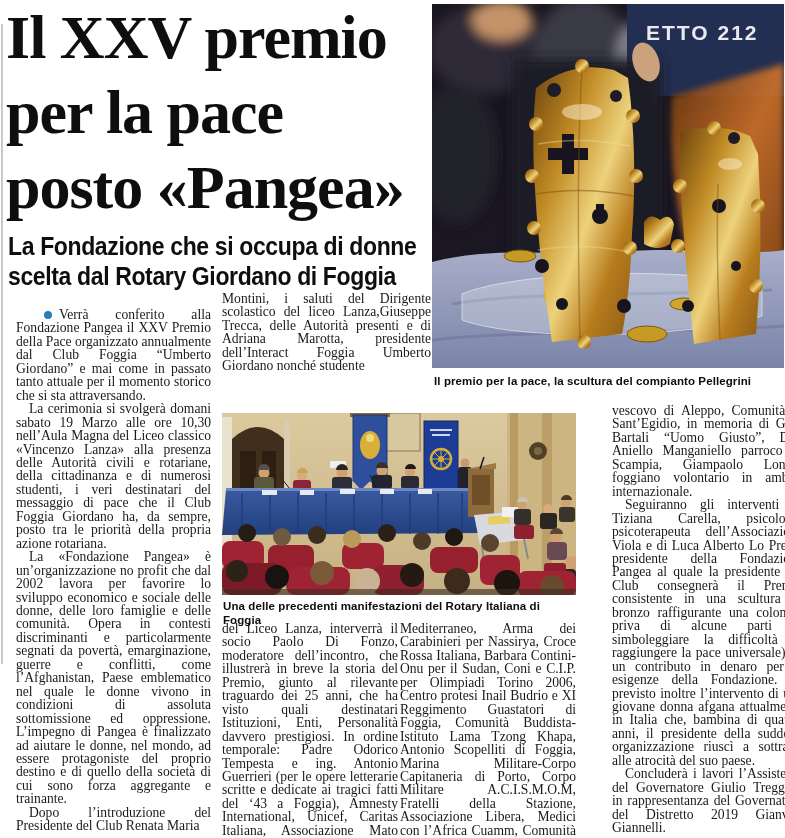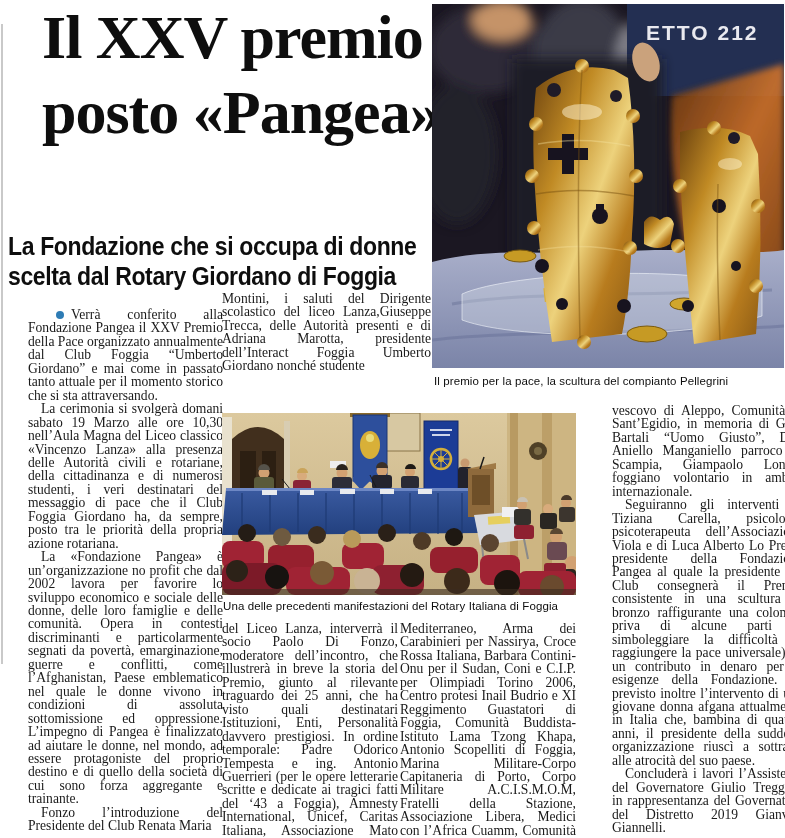--- a/index.html
+++ b/index.html
@@ -3,59 +3,60 @@
 <meta charset="utf-8">
 <style>
   html,body{margin:0;padding:0;background:#ffffff;}
   .page{position:relative;width:785px;height:838px;background:#ffffff;overflow:hidden;
         font-family:"Liberation Serif", serif;color:#1c1c1c;}
   .scan-edge{position:absolute;left:1px;top:24px;width:2px;height:640px;background:#c9c9c9;}
 
   
   .headline{position:absolute;left:6px;top:0px;width:430px;
             font-family:"Liberation Serif", serif;font-weight:700;color:#0e0e0e;
-            font-size:62px;line-height:75px;letter-spacing:-1px;margin-left:36px;}
+            font-size:62px;line-height:75px;letter-spacing:-1px;}
   .subhead{position:absolute;left:8px;top:231px;width:470px;
            font-family:"Liberation Sans", sans-serif;font-weight:700;color:#0e0e0e;
            font-size:25px;line-height:30px;letter-spacing:-0.4px;
            transform:scaleX(0.92);transform-origin:0 0;}
 
   
   .col{position:absolute;text-align:justify;font-size:13.6px;line-height:13.45px;color:#191919;}
   .col p{margin:0;text-indent:13px;}
   .col p.cont{text-indent:0;}
   .col p.first{text-indent:0;}
   .bullet{display:inline-block;width:8px;height:8px;border-radius:50%;
           background:#2e7cb5;margin-left:28px;margin-right:7px;}
-  .col1{left:28px;top:308px;width:195px;height:530px;}
+  .col1{left:16px;top:308px;width:195px;height:530px;}
   .col2top{left:222px;top:292px;width:209px;height:102px;}
   .col2bot{left:222px;top:622px;width:176px;height:216px;}
   .col3bot{left:400px;top:622px;width:176px;height:216px;}
   .col4{left:612px;top:404px;width:191px;height:434px;}
 
   
-  .caption{position:absolute;font-family:"Liberation Sans", sans-serif;font-weight:400;
+  .caption{position:absolute;font-family:"Liberation Sans", sans-serif;font-weight:700;
            font-size:11.5px;line-height:14px;color:#0d0d0d;letter-spacing:0.1px;}
   .caption-top{left:434px;top:374px;width:350px;}
   .caption-mid{left:223px;top:599px;width:352px;}
 
   
   .photo{position:absolute;overflow:hidden;}
   .photo-top{left:432px;top:4px;width:352px;height:364px;background:#737373;}
   .photo-mid{left:222px;top:413px;width:354px;height:182px;background:#d8c79d;}
   .photo svg{display:block;}
 </style>
 </head>
 <body>
 
 <div class="page">
   <div class="scan-edge"></div>
 
   <div class="headline">
     <div>Il XXV premio</div>
+    <div>per la pace</div>
     <div>posto «Pangea»</div>
   </div>
 
   <div class="subhead">
     <div>La Fondazione che si occupa di donne</div>
     <div>scelta dal Rotary Giordano di Foggia</div>
   </div>
 
   <div class="photo photo-top">
     <svg width="352" height="364" viewBox="0 0 352 364">
@@ -144,21 +145,21 @@
         <ellipse cx="298" cy="160" rx="12" ry="6" fill="#fff6d8" opacity="0.45"></ellipse>
       </g>
     </svg>
   </div>
   <div class="caption caption-top">Il premio per la pace, la scultura del compianto Pellegrini</div>
 
   <div class="col col1">
     <p class="first"><span class="bullet"></span><span>Verrà conferito alla Fondazione Pangea il XXV Premio della Pace organizzato annualmente dal Club Foggia “Umberto Giordano” e mai come in passato tanto attuale per il momento storico che si sta attraversando.</span></p>
     <p>La cerimonia si svolgerà domani sabato 19 Marzo alle ore 10,30 nell’Aula Magna del Liceo classico «Vincenzo Lanza» alla presenza delle Autorità civili e rotariane, della cittadinanza e di numerosi studenti, i veri destinatari del messaggio di pace che il Club Foggia Giordano ha, da sempre, posto tra le priorità della propria azione rotariana.</p>
     <p>La «Fondazione Pangea» è un’organizzazione no profit che dal 2002 lavora per favorire lo sviluppo economico e sociale delle donne, delle loro famiglie e delle comunità. Opera in contesti discriminanti e particolarmente segnati da povertà, emarginazione, guerre e conflitti, come l’Afghanistan, Paese emblematico nel quale le donne vivono in condizioni di assoluta sottomissione ed oppressione. L’impegno di Pangea è finalizzato ad aiutare le donne, nel mondo, ad essere protagoniste del proprio destino e di quello della società di cui sono forza aggregante e trainante.</p>
-    <p>Fonzo l’introduzione del Presidente del Club Renata Maria</p>
+    <p>Dopo l’introduzione del Presidente del Club Renata Maria</p>
   </div>
 
   <div class="col col2top">
     <p class="cont">Montini, i saluti del Dirigente scolastico del liceo Lanza,Giuseppe Trecca, delle Autorità presenti e di Adriana Marotta, presidente dell’Interact Foggia Umberto Giordano nonché studente</p>
   </div>
 
   <div class="photo photo-mid">
     <svg width="354" height="182" viewBox="0 0 354 182">
       <defs>
         <linearGradient id="wall" x1="0" y1="0" x2="0" y2="1">

